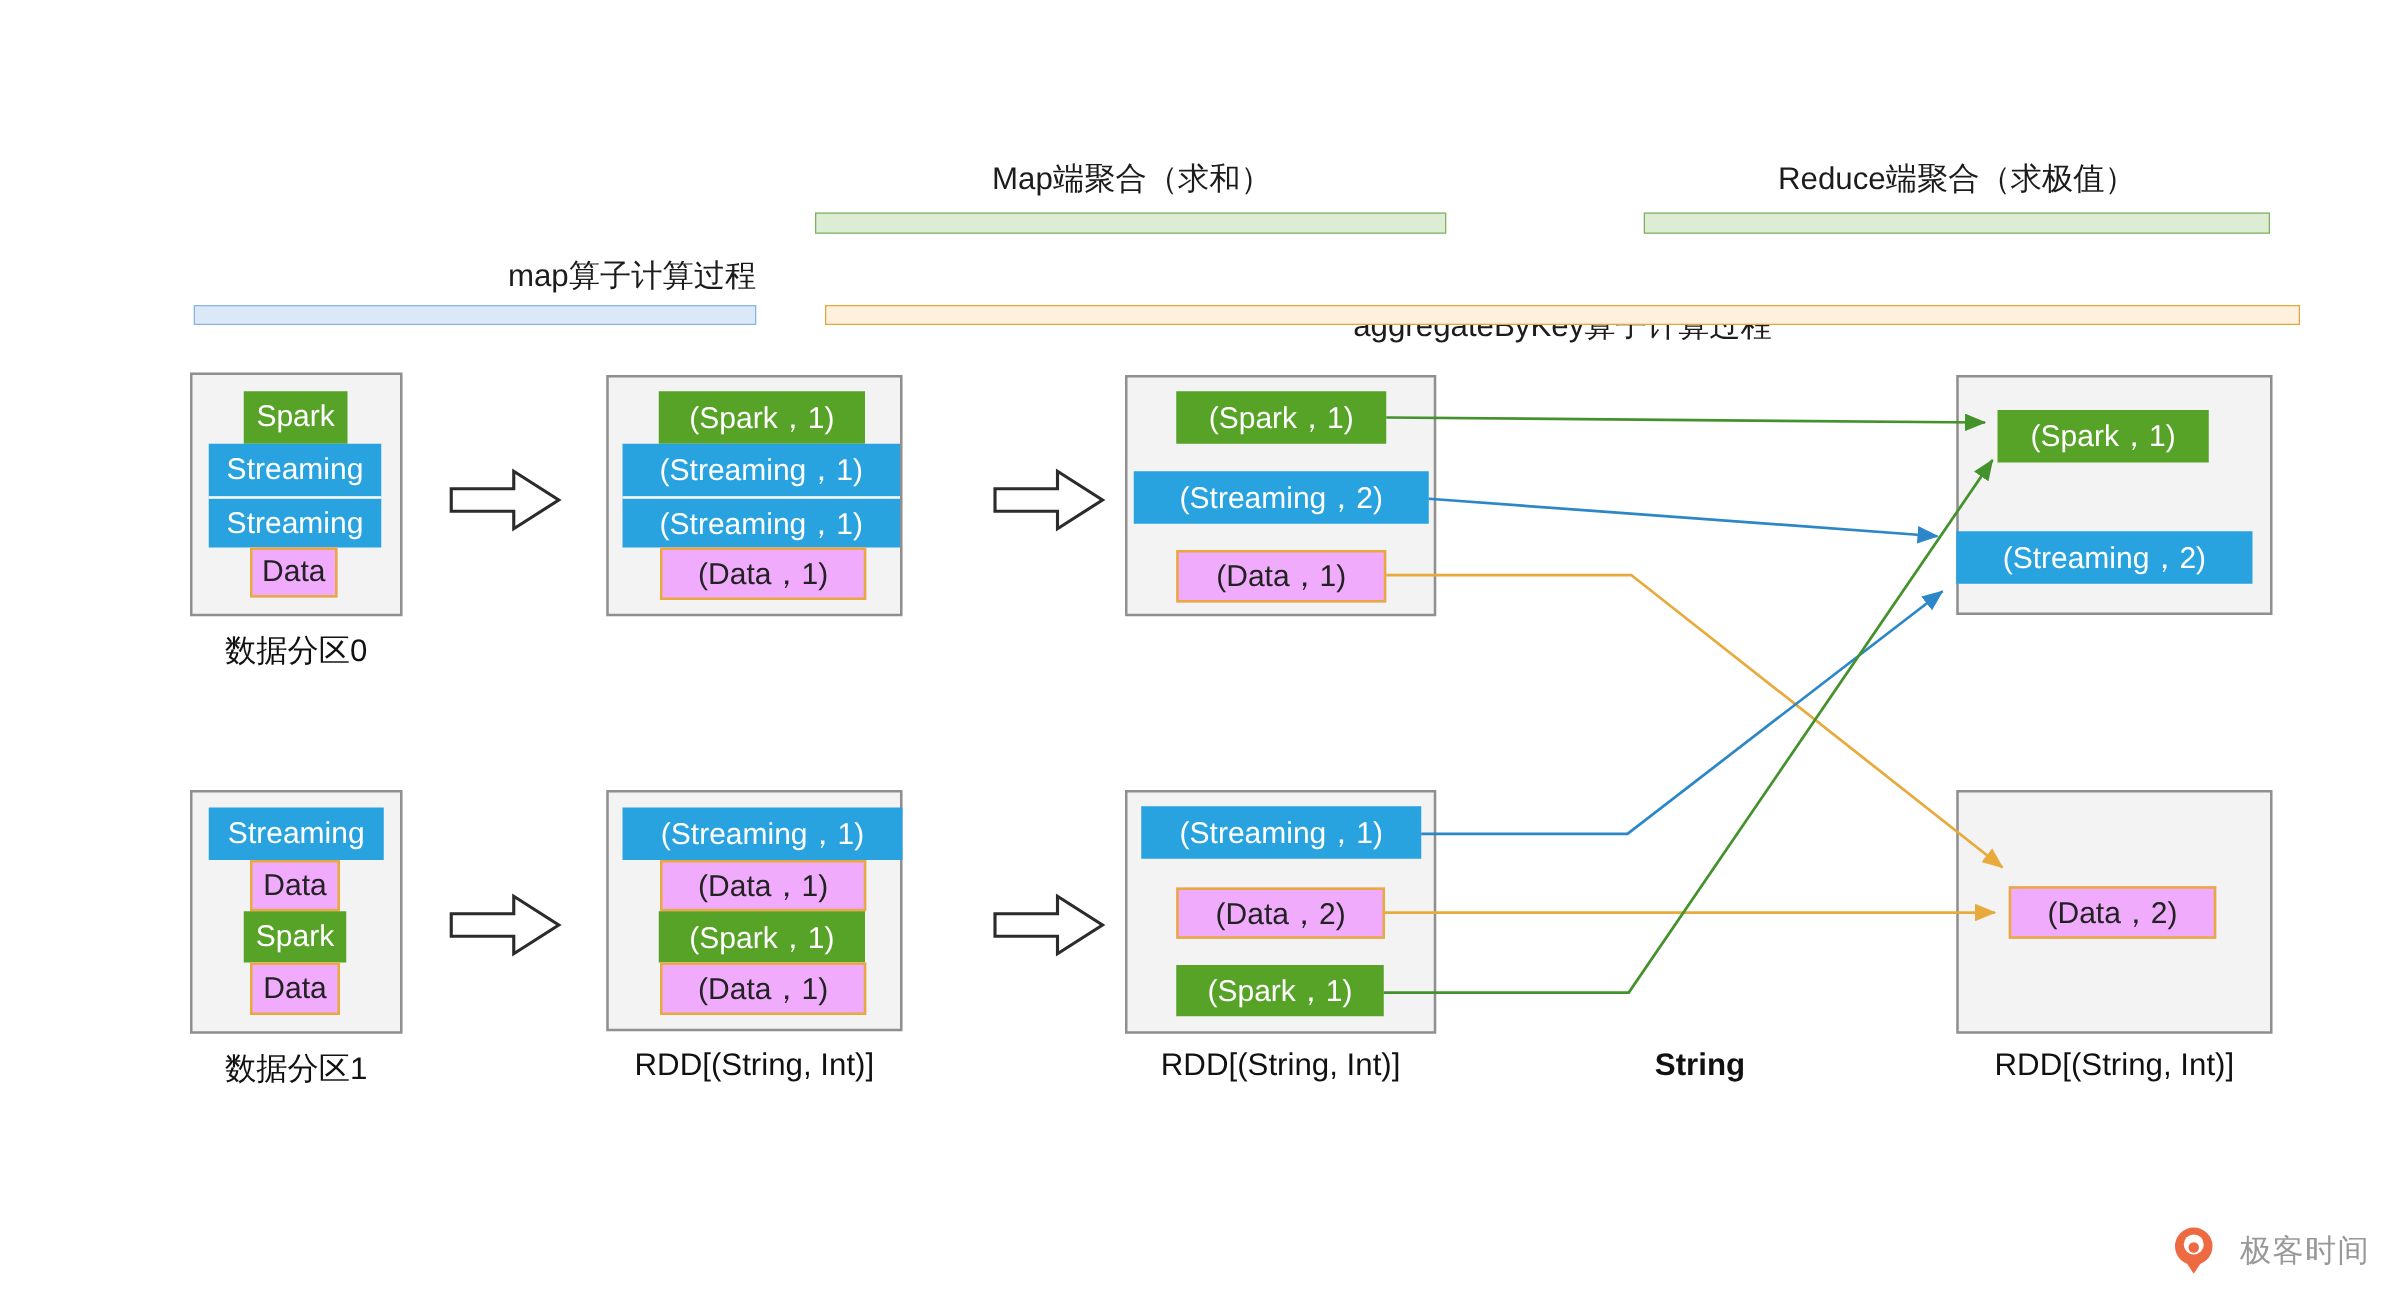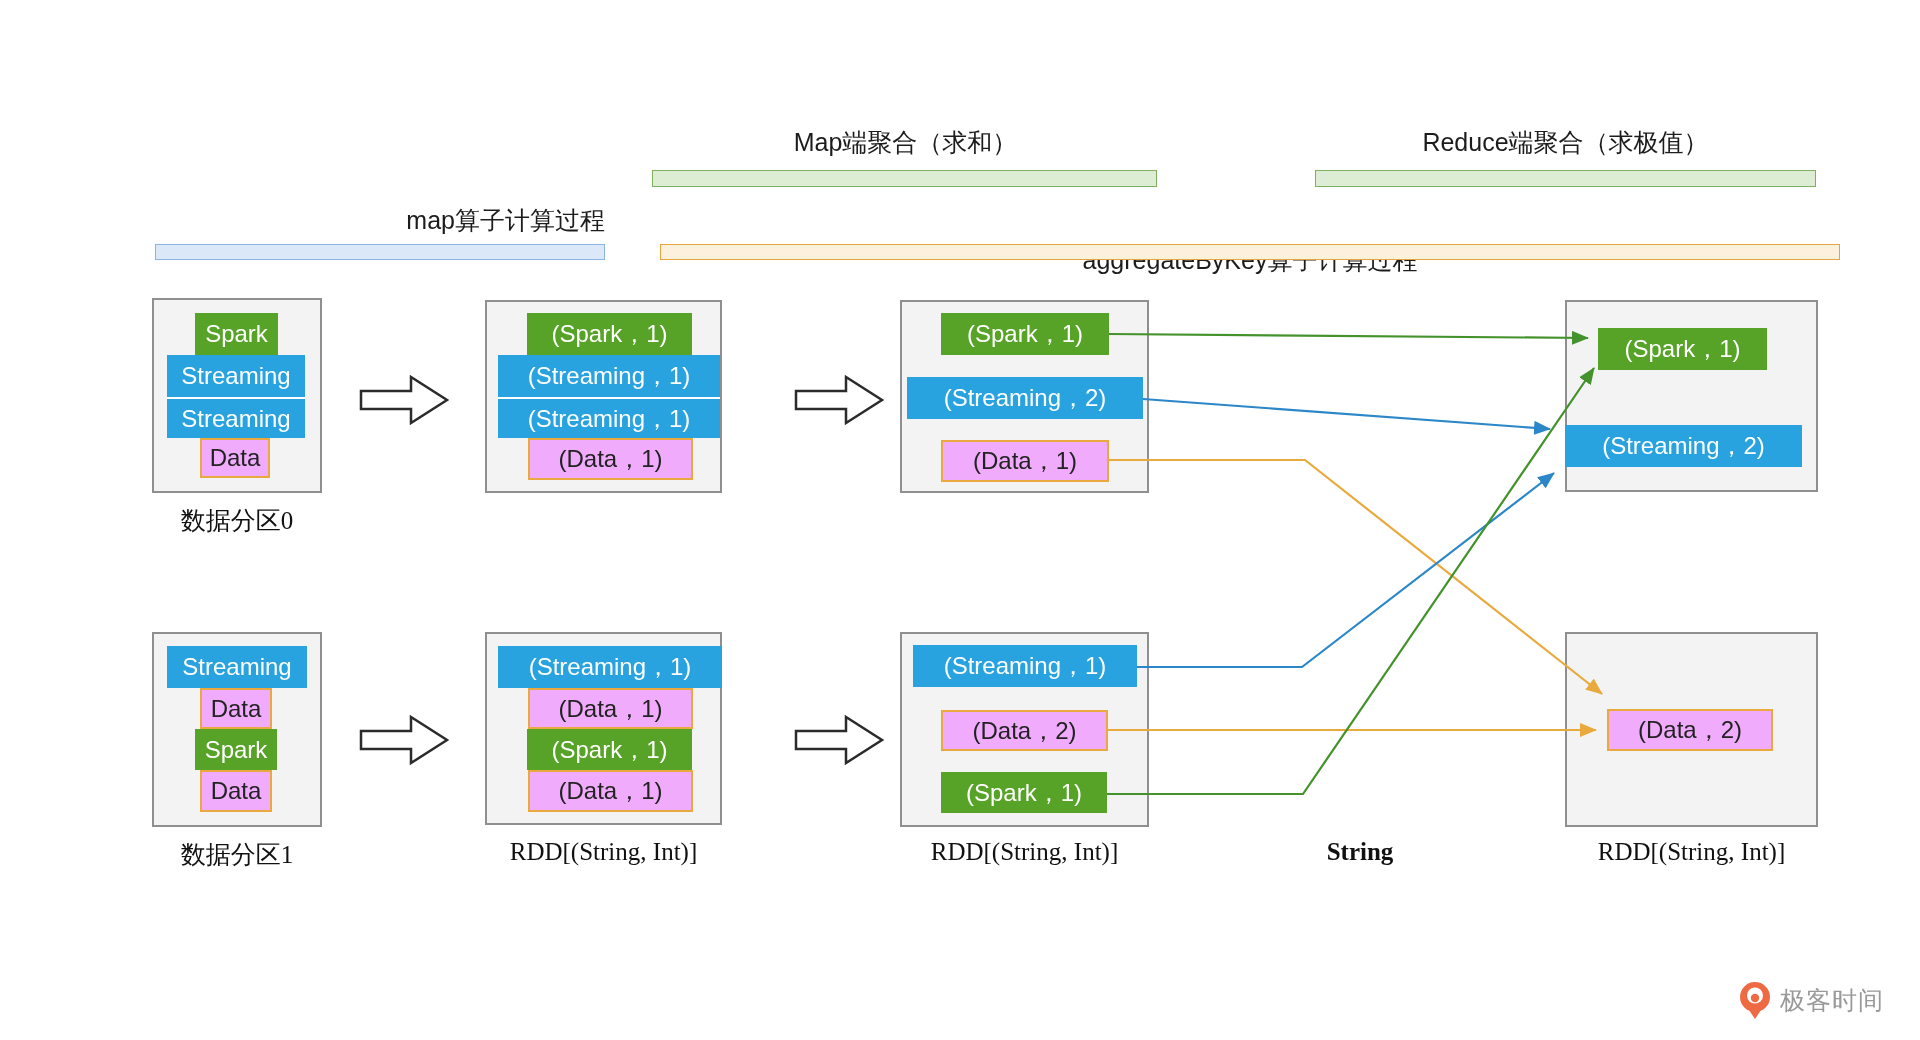--- a/index.html
+++ b/index.html
@@ -11,24 +11,24 @@
   .bar.green{background:#ddedd4;border:1.5px solid #7fb05f;}
   .bar.blue{background:#dbe8f8;border:1.5px solid #8ab4e4;}
   .bar.orange{background:#fdf0dc;border:1px solid #e8a33c;}
   .bigbox{position:absolute;background:#f3f3f3;border:2px solid #8f8f8f;box-sizing:border-box;}
   .chip{position:absolute;display:flex;align-items:center;justify-content:center;
         font-size:24px;box-sizing:border-box;white-space:nowrap;}
   .chip.spark{background:#57a327;color:#ffffff;}
   .chip.streaming{background:#29a3df;color:#ffffff;}
   .chip.data{background:#f0abfc;border:2px solid #e9a93f;color:#222222;}
   .chip.sep-top{border-top:2px solid #ffffff;}
-  .boxlabel{position:absolute;font-size:25px;text-align:center;color:#111111;white-space:nowrap;font-family:Liberation Serif, serif;}
+  .boxlabel{position:absolute;font-size:25px;text-align:center;color:#111111;white-space:nowrap;}
   .shuffle{font-weight:bold;}
   svg.overlay{position:absolute;left:0;top:0;z-index:9;pointer-events:none;}
-  .brand{position:absolute;left:1738px;top:980px;display:flex;align-items:center;gap:8px;}
+  .brand{position:absolute;left:1738px;top:980px;display:flex;align-items:center;gap:20px;}
   .brand-text{font-size:25px;color:#999999;letter-spacing:1px;white-space:nowrap;}
 </style>
 </head>
 <body>
 
 <div class="abs section-title" style="left:654px;top:126px;width:503px;">Map端聚合（求和）</div>
 <div class="abs section-title" style="left:1315px;top:126px;width:501px;">Reduce端聚合（求极值）</div>
 <div class="bar green" style="left:652px;top:170px;width:505px;"></div>
 <div class="bar green" style="left:1315px;top:170px;width:501px;"></div>
 

